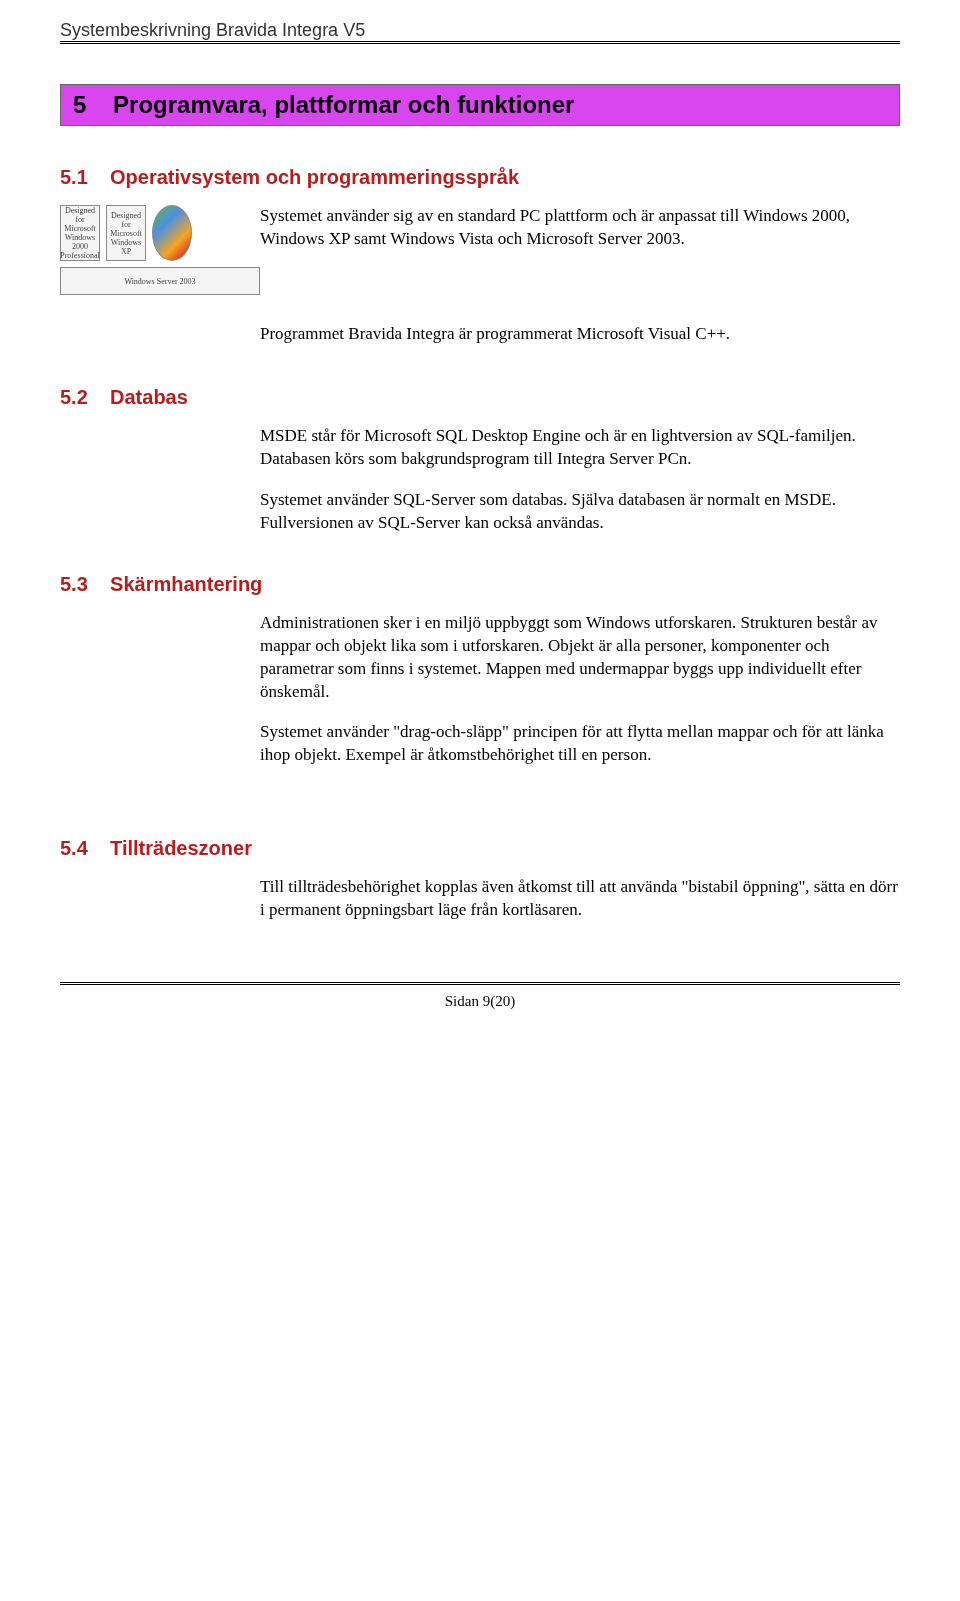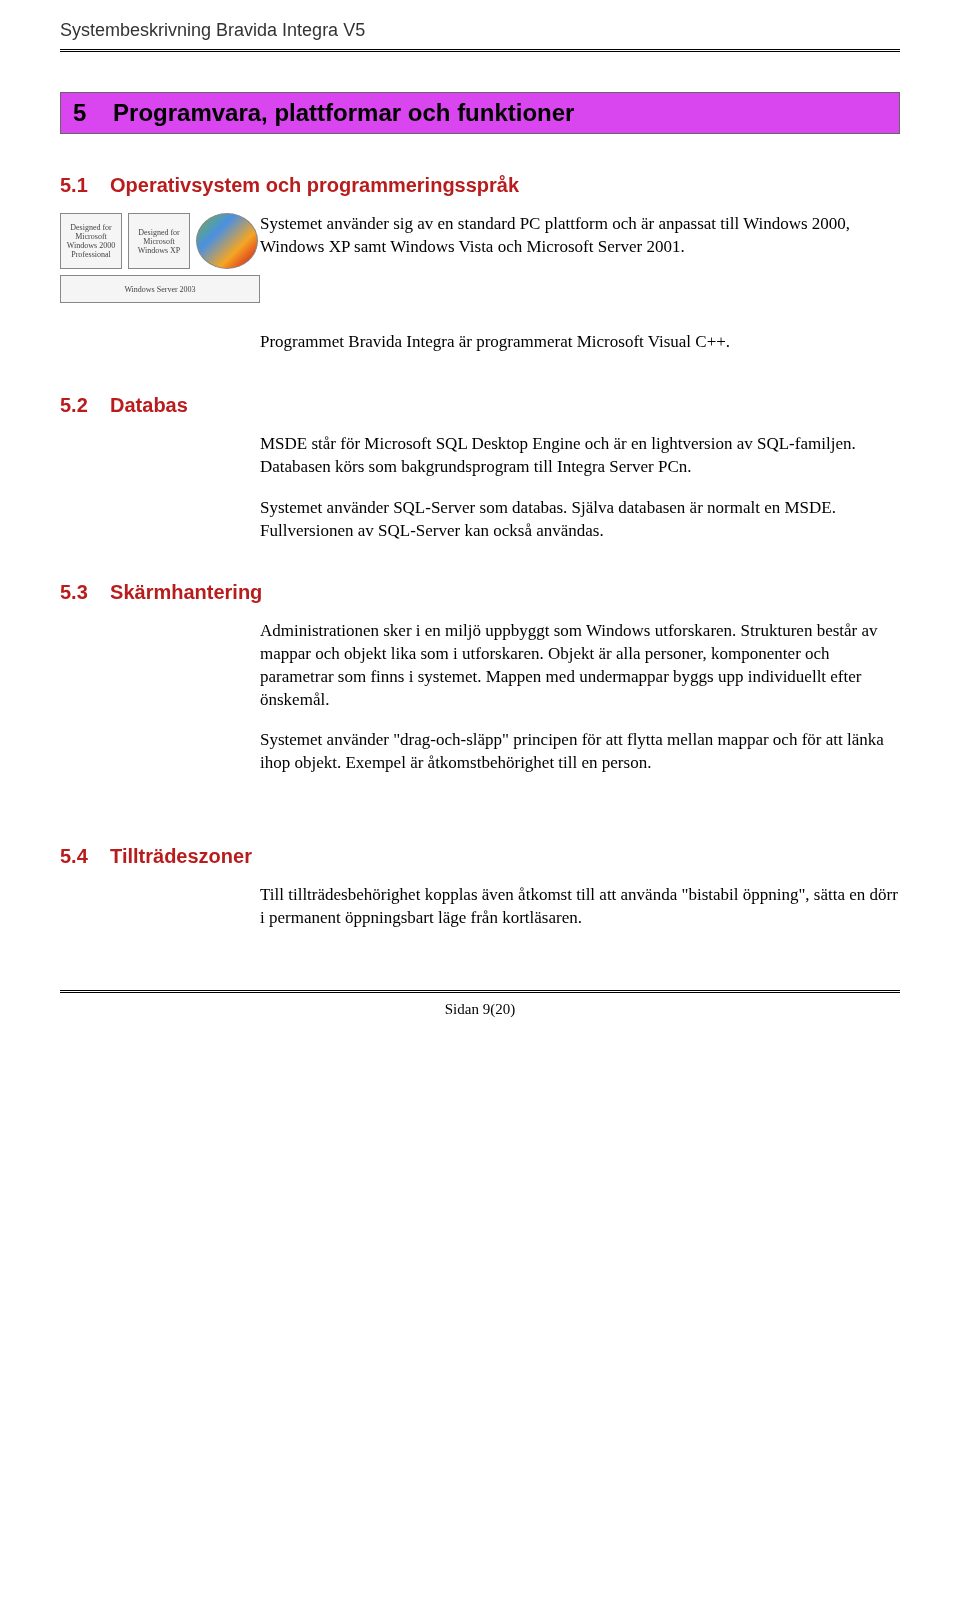--- a/index.html
+++ b/index.html
@@ -8,21 +8,21 @@
       background: #fff;
       width: 960px;
       margin: 0 auto;
       color: #000;
       padding: 20px 60px 40px 60px;
     }
     .doc-header {
       font-family: Arial, Helvetica, sans-serif;
       font-size: 18px;
       color: #333;
-      margin-bottom: 8px;
+      margin-bottom: 0;
     }
     .doc-header-rule {
       border: none;
       border-top: 3px double #000;
       margin-bottom: 40px;
     }
     .chapter-bar {
       background: #d946ef;
       border: 1px solid #666;
       padding: 6px 12px;
@@ -45,21 +45,21 @@
       align-items: flex-start;
     }
     .logo-cluster {
       display: flex;
       flex-wrap: wrap;
       gap: 6px;
       width: 200px;
       flex-shrink: 0;
     }
     .logo-box {
-      width: 62px;
+      width: 40px;
       height: 56px;
       border: 1px solid #888;
       background: #f5f5f5;
       display: flex;
       align-items: center;
       justify-content: center;
       font-size: 8px;
       text-align: center;
       color: #444;
     }
@@ -112,21 +112,21 @@
 </div>
 
 <div class="section-row">
   <div class="logo-cluster">
     <div class="logo-box">Designed for Microsoft Windows 2000 Professional</div>
     <div class="logo-box">Designed for Microsoft Windows XP</div>
     <div class="logo-box logo-round"></div>
     <div class="logo-box logo-wide">Windows Server 2003</div>
   </div>
   <div class="content-inline">
-    <p class="body-text">Systemet använder sig av en standard PC plattform och är anpassat till Windows 2000, Windows XP samt Windows Vista och Microsoft Server 2001.</p>
+    <p class="body-text">Systemet använder sig av en standard PC plattform och är anpassat till Windows 2000, Windows XP samt Windows Vista och Microsoft Server 2003.</p>
   </div>
 </div>
 
 <div class="content-col" style="margin-top:28px;">
   <p class="body-text">Programmet Bravida Integra är programmerat Microsoft Visual C++.</p>
 </div>
 
 <div class="section-heading">
   <span>5.2</span>
   &nbsp;&nbsp;

